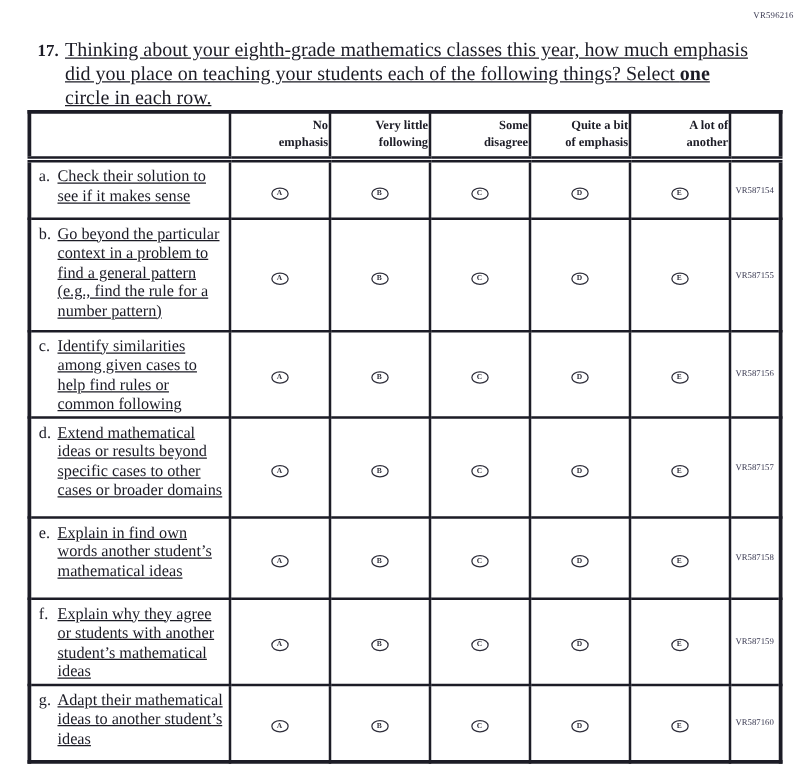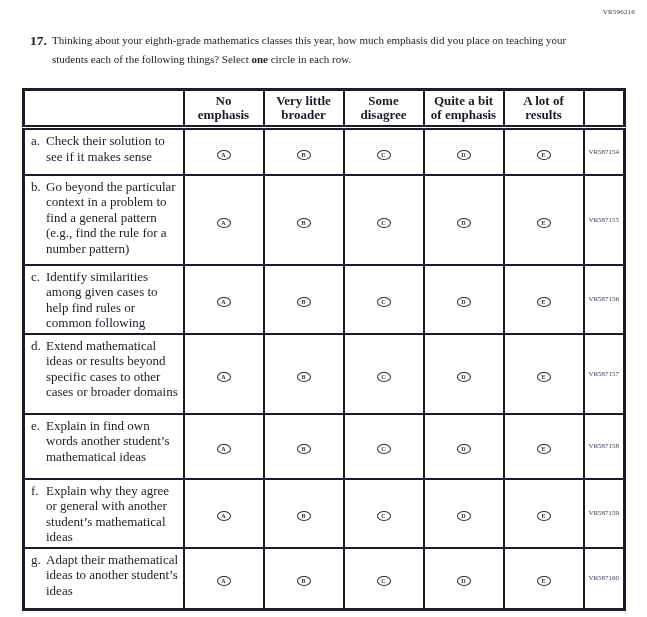--- a/index.html
+++ b/index.html
@@ -6,38 +6,38 @@
   .page {
     position:relative; width:642px; height:617px; background:#ffffff;
     font-family:"Liberation Serif","DejaVu Serif",serif; color:#1c1c26; overflow:hidden;
   }
   .form-code-top {
     position:absolute; top:8px; right:7px; font-size:7px; letter-spacing:0.2px;
     color:#3a3a52; font-family:"Liberation Serif","DejaVu Serif",serif;
   }
   .question { position:absolute; left:30px; top:31px; width:570px; display:flex; }
   .q-num { flex:0 0 22px; font-weight:bold; font-size:13.5px; line-height:19px; }
-  .q-text { font-size:11px; line-height:19px; }
+  .q-text { font-size:16px; line-height:19px;text-decoration:underline; }
   .q-text b { font-weight:bold; }
 
   table.survey-table {
     position:absolute; left:22px; top:88px; width:601px;
     border-collapse:collapse; table-layout:fixed;
     border:3px solid #1c1c26;
   }
   .survey-table th, .survey-table td { border:2px solid #1c1c26; }
   .survey-table th {
-    font-size:13px; font-weight:bold; line-height:14px; text-align:center;
+    font-size:10px; font-weight:bold; line-height:14px; text-align:right;
     vertical-align:middle; white-space:pre-line; padding:3px 0; height:28px;
     border-bottom:5px double #1c1c26;
   }
   td.label-cell { vertical-align:top; padding:3px 2px 2px 6px; font-size:13px; line-height:15.5px; }
   .label-wrap { display:flex; }
   .row-letter { flex:0 0 15px; }
-  .row-text { flex:1; }
+  .row-text { flex:1;text-decoration:underline; }
   td.opt { text-align:center; vertical-align:middle; }
   .bubble {
     display:inline-block; width:12px; height:8px; border:1px solid #2e2e3a;
     border-radius:50%; font-size:6px; line-height:8px; text-align:center;
     color:#2e2e3a; font-weight:bold; cursor:pointer;
     font-family:"Liberation Serif","DejaVu Serif",serif;
   }
   td.code-cell {
     text-align:center; vertical-align:middle; font-size:7px; color:#3a3a52; padding:0 1px;
   }
@@ -70,27 +70,27 @@
         <col style="width:80px">
         <col style="width:80px">
       <col style="width:41px">
     </colgroup>
     <tbody>
       <tr>
         <th></th>
         <th>No
 emphasis</th>
         <th>Very little
-broader</th>
+following</th>
         <th>Some
 disagree</th>
         <th>Quite a bit
 of emphasis</th>
         <th>A lot of
-results</th>
+another</th>
         <th></th>
       </tr>
 
       <tr class="ra">
         <td class="label-cell">
           <div class="label-wrap">
               <span class="row-letter">a.</span>
               <span class="row-text">Check their solution to see if it makes sense</span>
             </div>
         </td>
@@ -159,21 +159,21 @@
         <td class="opt"><span class="bubble">C</span></td>
         <td class="opt"><span class="bubble">D</span></td>
         <td class="opt"><span class="bubble">E</span></td>
         <td class="code-cell">VR587158</td>
       </tr>
 
       <tr class="rf">
         <td class="label-cell">
           <div class="label-wrap">
               <span class="row-letter">f.</span>
-              <span class="row-text">Explain why they agree or general with another student’s mathematical ideas</span>
+              <span class="row-text">Explain why they agree or students with another student’s mathematical ideas</span>
             </div>
         </td>
         <td class="opt"><span class="bubble">A</span></td>
         <td class="opt"><span class="bubble">B</span></td>
         <td class="opt"><span class="bubble">C</span></td>
         <td class="opt"><span class="bubble">D</span></td>
         <td class="opt"><span class="bubble">E</span></td>
         <td class="code-cell">VR587159</td>
       </tr>
 

